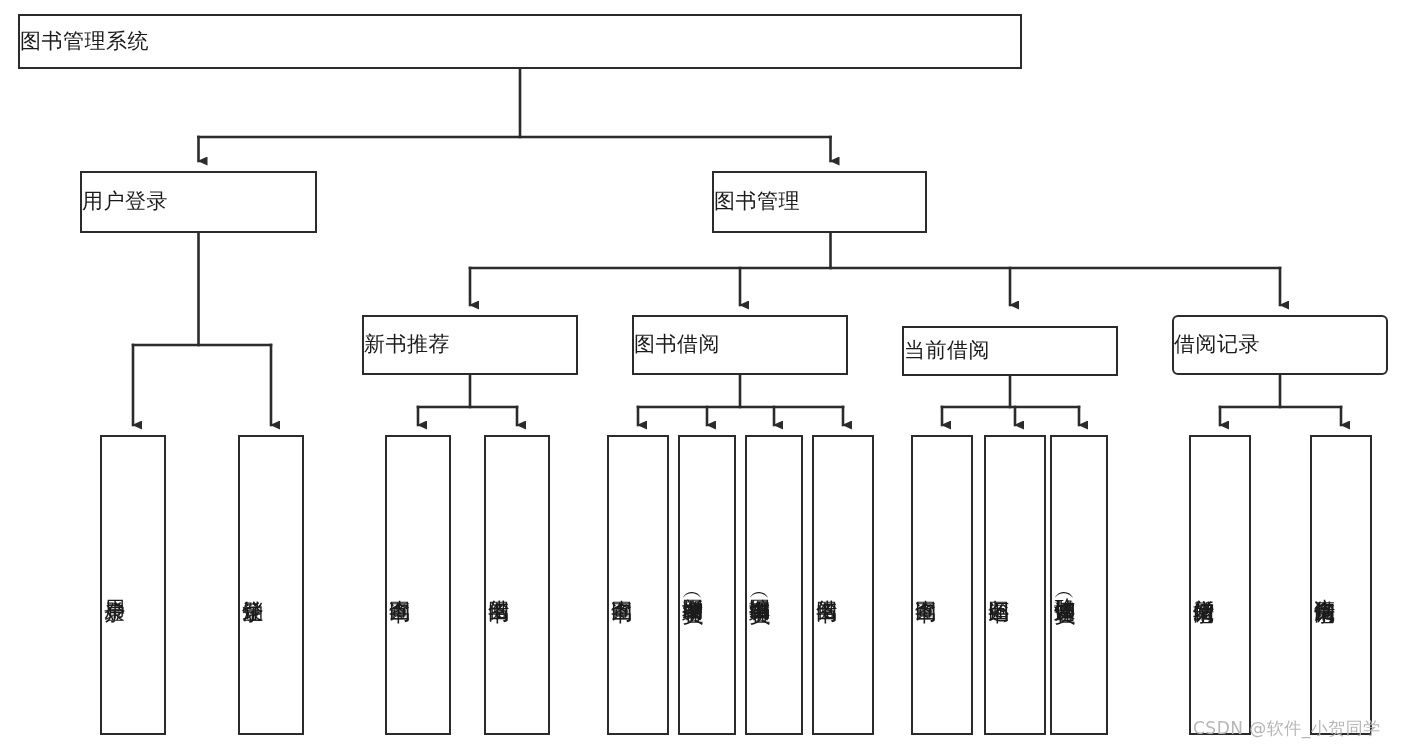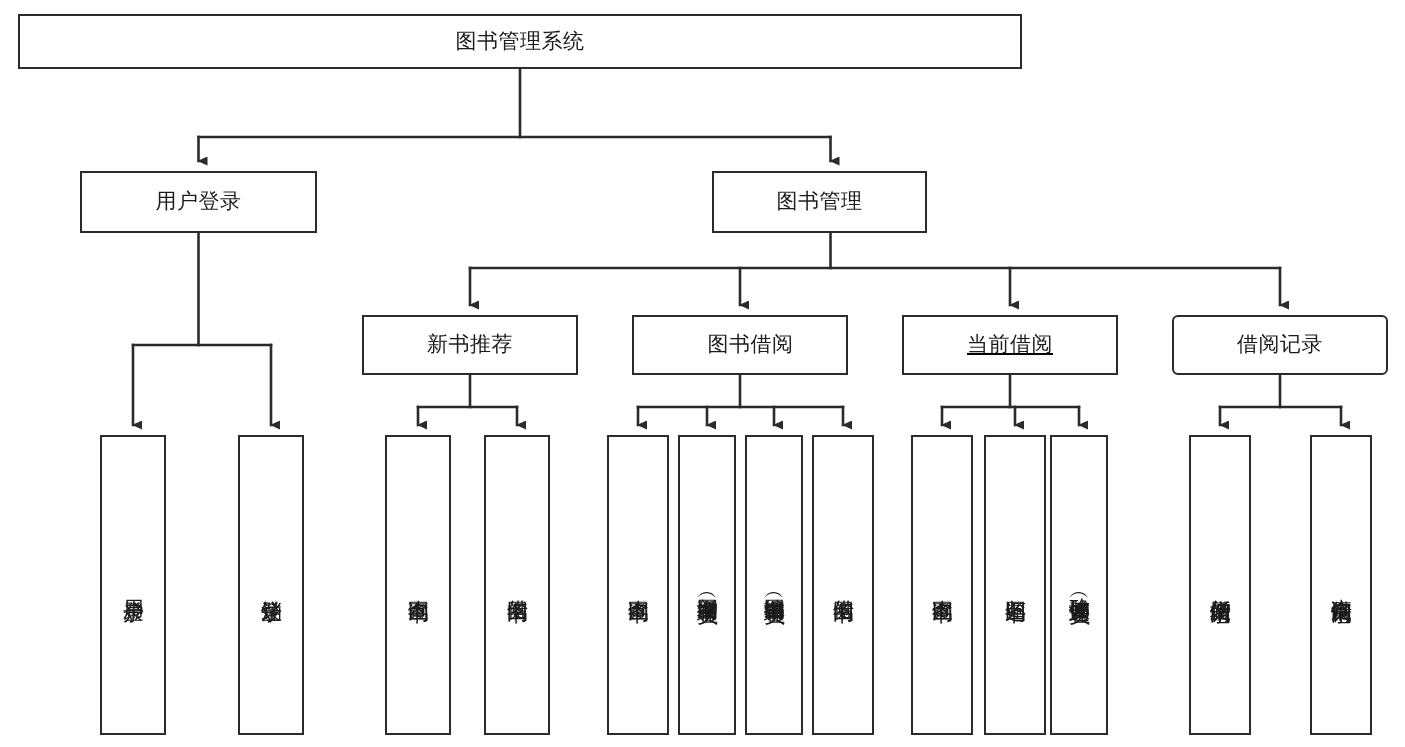--- a/index.html
+++ b/index.html
@@ -27,21 +27,21 @@
     height: 747px;
     display: block;
   }
   .node-box {
     position: absolute;
     box-sizing: border-box;
     background: #ffffff;
     border: 2px solid #2b2b2b;
     display: flex;
     align-items: center;
-    justify-content: center;
+    justify-content: flex-start;
     overflow: hidden;
   }
   .node-label-h {
     font-size: 21px;
     color: #1b1b1b;
     line-height: 1.1;
     white-space: nowrap;
     letter-spacing: 0.5px;
   }
   .node-label-v {
@@ -115,24 +115,24 @@
       </div>
       <div class="node-box" style="left: 80px; top: 171px; width: 237px; height: 62px;">
         <span class="node-label-h">用户登录</span>
       </div>
       <div class="node-box" style="left: 712px; top: 171px; width: 215px; height: 62px;">
         <span class="node-label-h">图书管理</span>
       </div>
       <div class="node-box" style="left: 362px; top: 315px; width: 216px; height: 60px;">
         <span class="node-label-h">新书推荐</span>
       </div>
-      <div class="node-box" style="left: 632px; top: 315px; width: 216px; height: 60px; padding-left: 21px;">
+      <div class="node-box" style="left: 632px; top: 315px; width: 216px; height: 60px;">
         <span class="node-label-h">图书借阅</span>
       </div>
-      <div class="node-box" style="left: 902px; top: 315px; width: 216px; height: 60px; text-decoration: underline;">
+      <div class="node-box" style="left: 902px; top: 326px; width: 216px; height: 50px;">
         <span class="node-label-h">当前借阅</span>
       </div>
       <div class="node-box" style="left: 1172px; top: 315px; width: 216px; height: 60px; border-radius: 6px;">
         <span class="node-label-h">借阅记录</span>
       </div>
       <div class="node-box" style="left: 100px; top: 435px; width: 66px; height: 300px;">
         <span class="node-label-v">用户登录</span>
       </div>
       <div class="node-box" style="left: 238px; top: 435px; width: 66px; height: 300px;">
         <span class="node-label-v">注销登录</span>
@@ -165,14 +165,15 @@
         <span class="node-label-v">确认归还（管理员）</span>
       </div>
       <div class="node-box" style="left: 1189px; top: 435px; width: 62px; height: 300px;">
         <span class="node-label-v">新增借阅记录</span>
       </div>
       <div class="node-box" style="left: 1310px; top: 435px; width: 62px; height: 300px;">
         <span class="node-label-v">查询借阅记录</span>
       </div>
     </div>
 
+  <div class="watermark" style="left: 1193px; top: 717px;">CSDN @软件_小贺同学</div>
 
 </div>
 
 </body></html>

